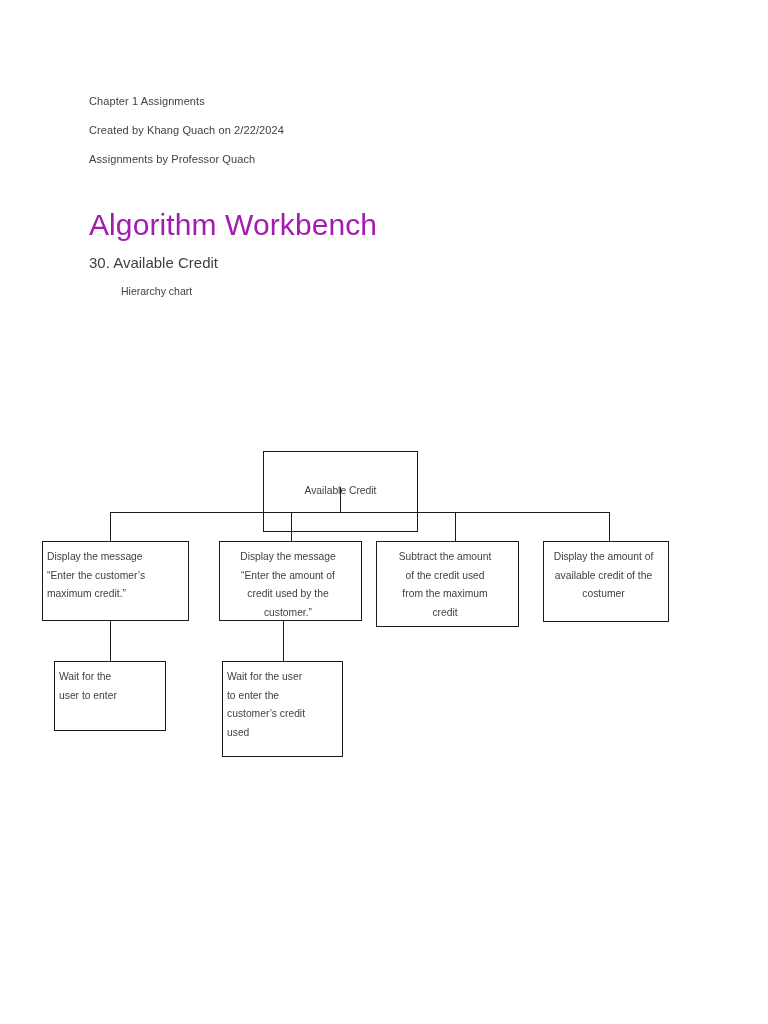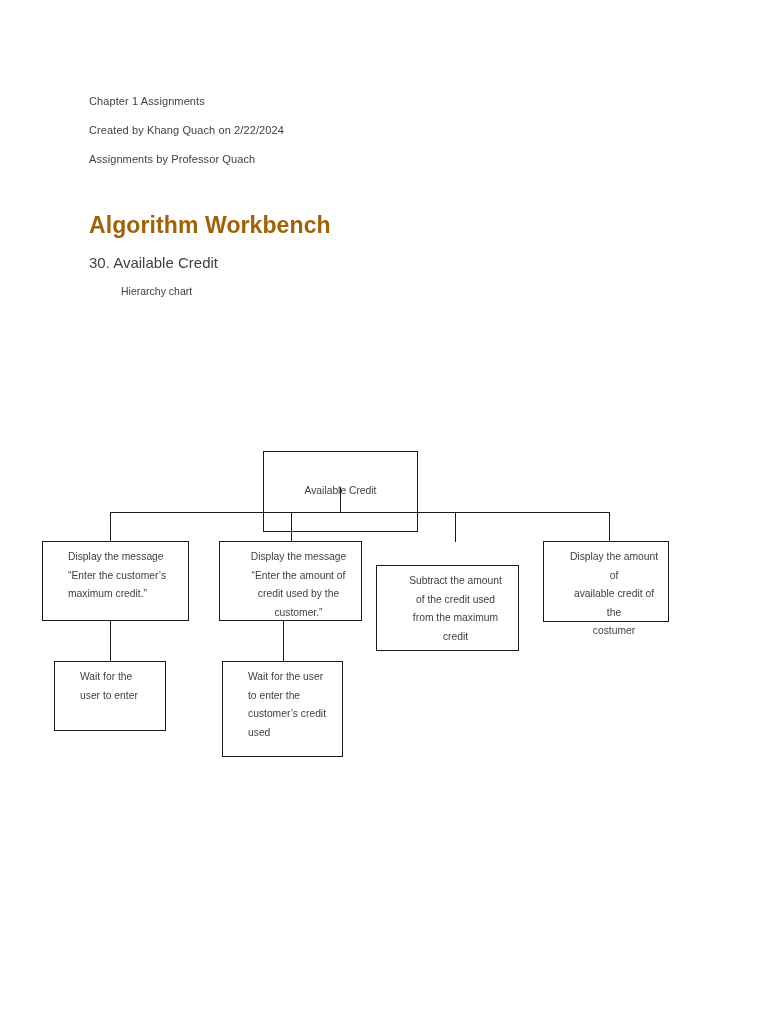--- a/index.html
+++ b/index.html
@@ -27,24 +27,24 @@
     white-space: nowrap;
   }
   #line-chapter { top: 95px; }
   #line-created { top: 124px; }
   #line-assign  { top: 153px; }
 
   #page-title {
     position: absolute;
     left: 89px;
     top: 210px;
-    font-size: 23px;
+    font-size: 30px;
     line-height: 30px;
-    font-weight: 700;
-    color: #a16207;
+    font-weight: 400;
+    color: #a21caf;
     letter-spacing: 0.1px;
     white-space: nowrap;
   }
   #sub-problem {
     position: absolute;
     left: 89px;
     top: 256px;
     font-size: 15px;
     line-height: 13px;
     color: #3f3f3f;
@@ -70,21 +70,21 @@
     height: 1024px;
   }
   .node {
     position: absolute;
     box-sizing: border-box;
     border: 1.3px solid #1a1a1a;
     background: #ffffff;
     font-size: 10.3px;
     line-height: 18.5px;
     color: #3f3f3f;
-    padding: 6px 9px 4px 25px;
+    padding: 6px 9px 4px 4px;
   }
   .node.center { text-align: center; }
   .node.left   { text-align: left; }
   .node.mid    { display: flex; align-items: center; justify-content: center; padding: 0 9px; margin-top: 45px; }
 
   .node-text { display: block; }
 
   
   .conn-v {
     position: absolute;
@@ -129,21 +129,21 @@
     <span class="node-text">maximum credit.”</span>
   </div>
 
   <div class="node center" style="left:219px; top:541px; width:143px; height:80px;">
     <span class="node-text">Display the message</span>
     <span class="node-text">“Enter the amount of</span>
     <span class="node-text">credit used by the</span>
     <span class="node-text">customer.”</span>
   </div>
 
-  <div class="node center" style="left:376px; top:541px; width:143px; height:86px;margin-top:24px;">
+  <div class="node center" style="left:376px; top:541px; width:143px; height:86px;">
     <span class="node-text">Subtract the amount</span>
     <span class="node-text">of the credit used</span>
     <span class="node-text">from the maximum</span>
     <span class="node-text">credit</span>
   </div>
 
   <div class="node center" style="left:543px; top:541px; width:126px; height:81px;">
     <span class="node-text">Display the amount of</span>
     <span class="node-text">available credit of the</span>
     <span class="node-text">costumer</span>

